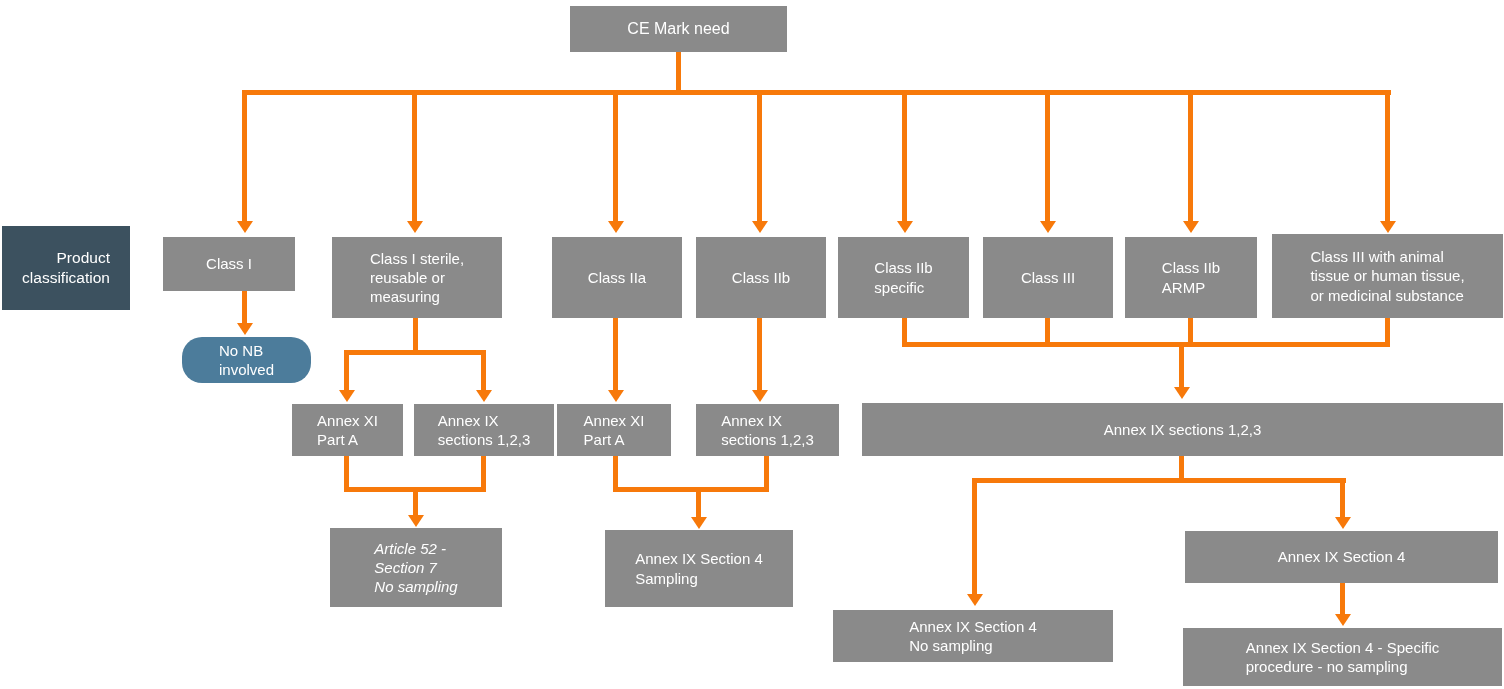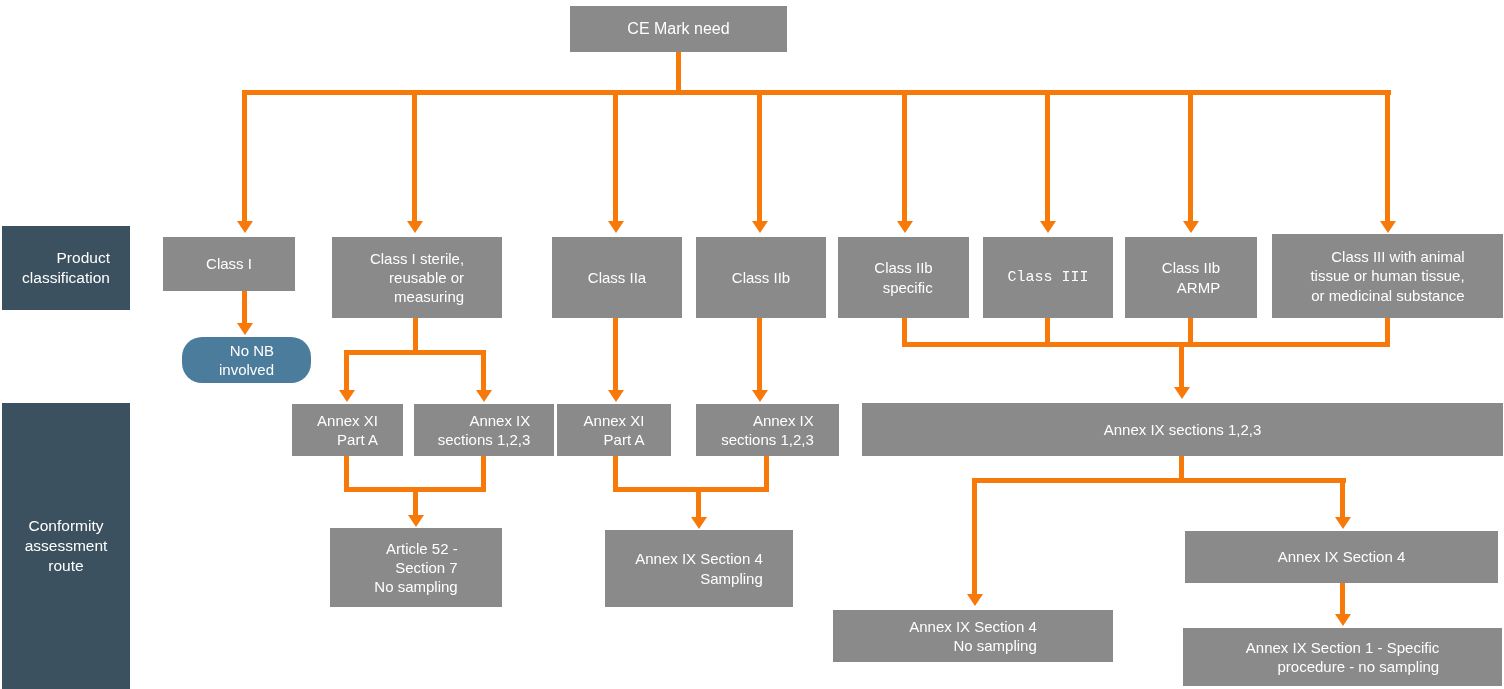--- a/index.html
+++ b/index.html
@@ -5,68 +5,65 @@
   :root{
     --orange:#F7790A; --gray:#8A8A8A; --dark:#3C515F; --blue:#4C7C9B; --text:#FFFFFF;
   }
   html,body{margin:0;padding:0;background:#fff;}
   #canvas{
     position:relative;width:1504px;height:689px;background:#fff;overflow:hidden;
     font-family:"Liberation Sans","DejaVu Sans",sans-serif;
   }
   .node{
     position:absolute;display:flex;align-items:center;justify-content:center;
-    text-align:right;white-space:pre-line;color:var(--text);
+    text-align:left;white-space:pre-line;color:var(--text);
     background:var(--gray);font-size:15px;line-height:1.28;box-sizing:border-box;
   }
   .node.blue{background:var(--blue);border-radius:20px;}
   .rowlabel{
     position:absolute;display:flex;align-items:center;justify-content:center;
     text-align:center;white-space:pre-line;color:var(--text);
     background:var(--dark);font-size:15.5px;line-height:1.3;box-sizing:border-box;
   }
   .vl{position:absolute;width:5px;background:var(--orange);}
   .hl{position:absolute;height:5px;background:var(--orange);}
   .ah{position:absolute;width:0;height:0;
       border-left:8px solid transparent;border-right:8px solid transparent;
       border-top:12px solid var(--orange);}
   
   .n-ce{left:570px;top:6px;width:217px;height:46px;font-size:16px;}
   .n-c1{left:163px;top:237px;width:132px;height:54px;}
   .n-c1s{left:332px;top:237px;width:170px;height:81px;}
   .n-c2a{left:552px;top:237px;width:130px;height:81px;}
   .n-c2b{left:696px;top:237px;width:130px;height:81px;}
   .n-c2bs{left:838px;top:237px;width:131px;height:81px;}
-  .n-c3{left:983px;top:237px;width:130px;height:81px;font-family:Liberation Mono, monospace;}
+  .n-c3{left:983px;top:237px;width:130px;height:81px;}
   .n-c2ba{left:1125px;top:237px;width:132px;height:81px;}
   .n-c3t{left:1272px;top:234px;width:231px;height:84px;}
   .n-nonb{left:182px;top:337px;width:129px;height:46px;}
   .n-ax1{left:292px;top:404px;width:111px;height:52px;}
   .n-a9l{left:414px;top:404px;width:140px;height:52px;}
   .n-ax2{left:557px;top:404px;width:114px;height:52px;}
   .n-a9m{left:696px;top:404px;width:143px;height:52px;}
   .n-a9w{left:862px;top:403px;width:641px;height:53px;}
-  .n-art52{left:330px;top:528px;width:172px;height:79px;}
+  .n-art52{left:330px;top:528px;width:172px;height:79px;font-style:italic;}
   .n-s4s{left:605px;top:530px;width:188px;height:77px;}
   .n-s4ns{left:833px;top:610px;width:280px;height:52px;}
   .n-s4{left:1185px;top:531px;width:313px;height:52px;}
   .n-s5{left:1183px;top:628px;width:319px;height:58px;}
   .l-prod{left:2px;top:226px;width:128px;height:84px;text-align:right;}
   .l-conf{left:2px;top:403px;width:128px;height:286px;}
 </style>
 </head>
 <body>
 
 <div id="canvas">
 
   <div class="rowlabel l-prod">Product
 classification</div>
-  <div class="rowlabel l-conf">Conformity
-assessment
-route</div>
 
   <div class="node n-ce">CE Mark need</div>
 
   <div class="vl" style="left:676px;top:52px;height:40px;"></div>
   <div class="hl" style="left:242px;top:90px;width:1149px;"></div>
 
   <div class="vl" style="left:242px;top:90px;height:131px;"></div>
   <div class="ah" style="left:237px;top:221px;"></div>
   <div class="vl" style="left:412px;top:90px;height:131px;"></div>
   <div class="ah" style="left:407px;top:221px;"></div>
@@ -156,16 +153,16 @@
 Section 7
 No sampling</div>
   <div class="node n-s4s">Annex IX Section 4
 Sampling</div>
   <div class="node n-s4ns">Annex IX Section 4
 No sampling</div>
   <div class="node n-s4">Annex IX Section 4</div>
 
   <div class="vl" style="left:1340px;top:583px;height:31px;"></div>
   <div class="ah" style="left:1335px;top:614px;"></div>
-  <div class="node n-s5">Annex IX Section 1 - Specific
+  <div class="node n-s5">Annex IX Section 4 - Specific
 procedure - no sampling</div>
 
 </div>
 
 </body></html>

